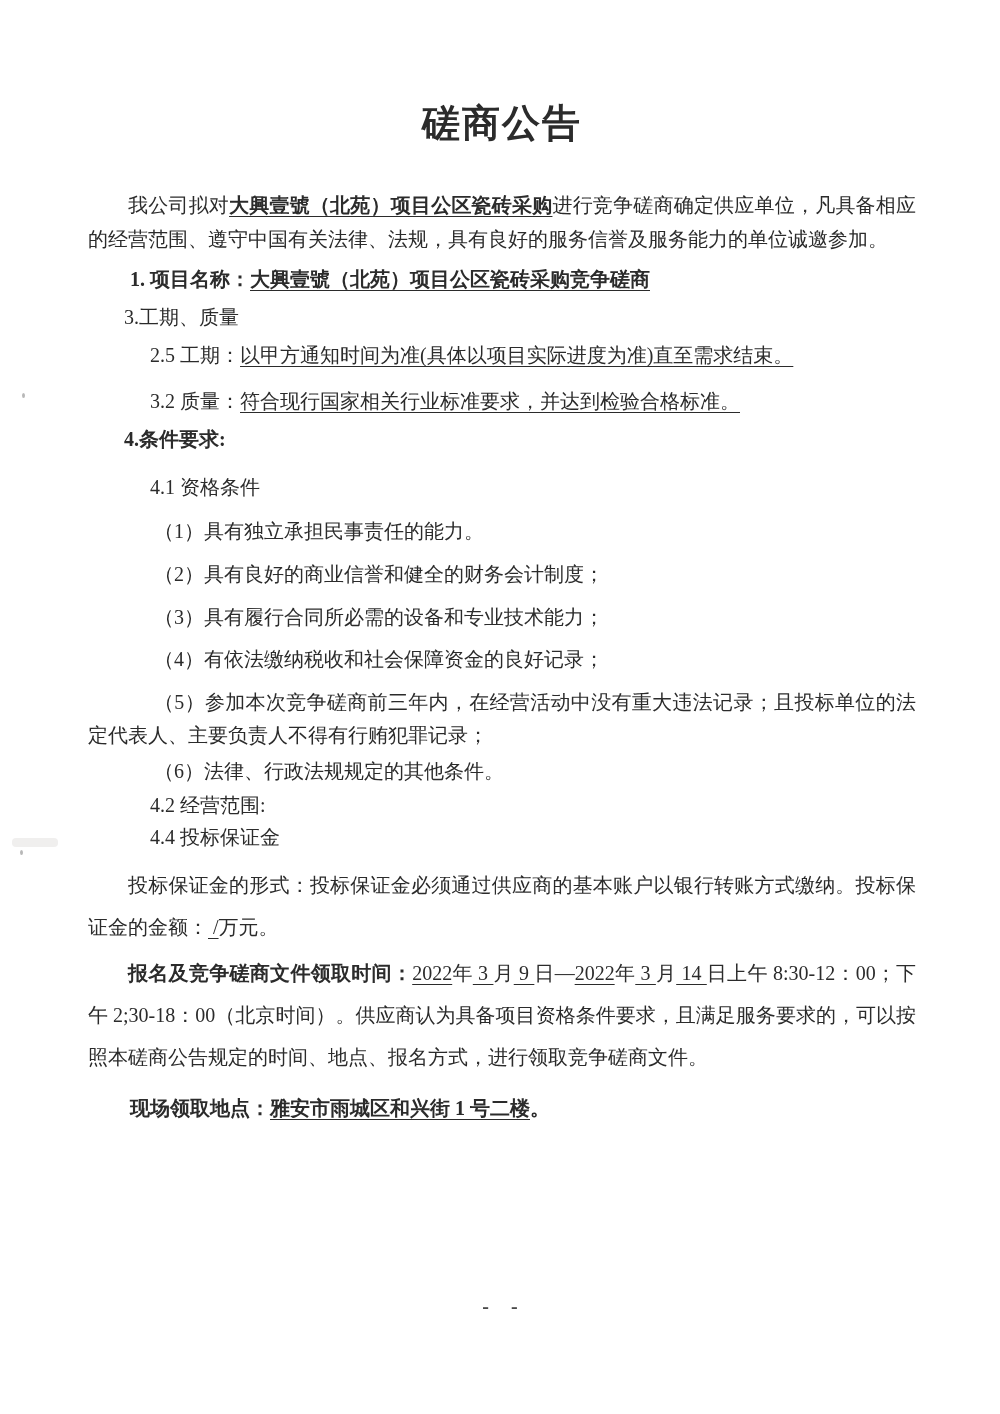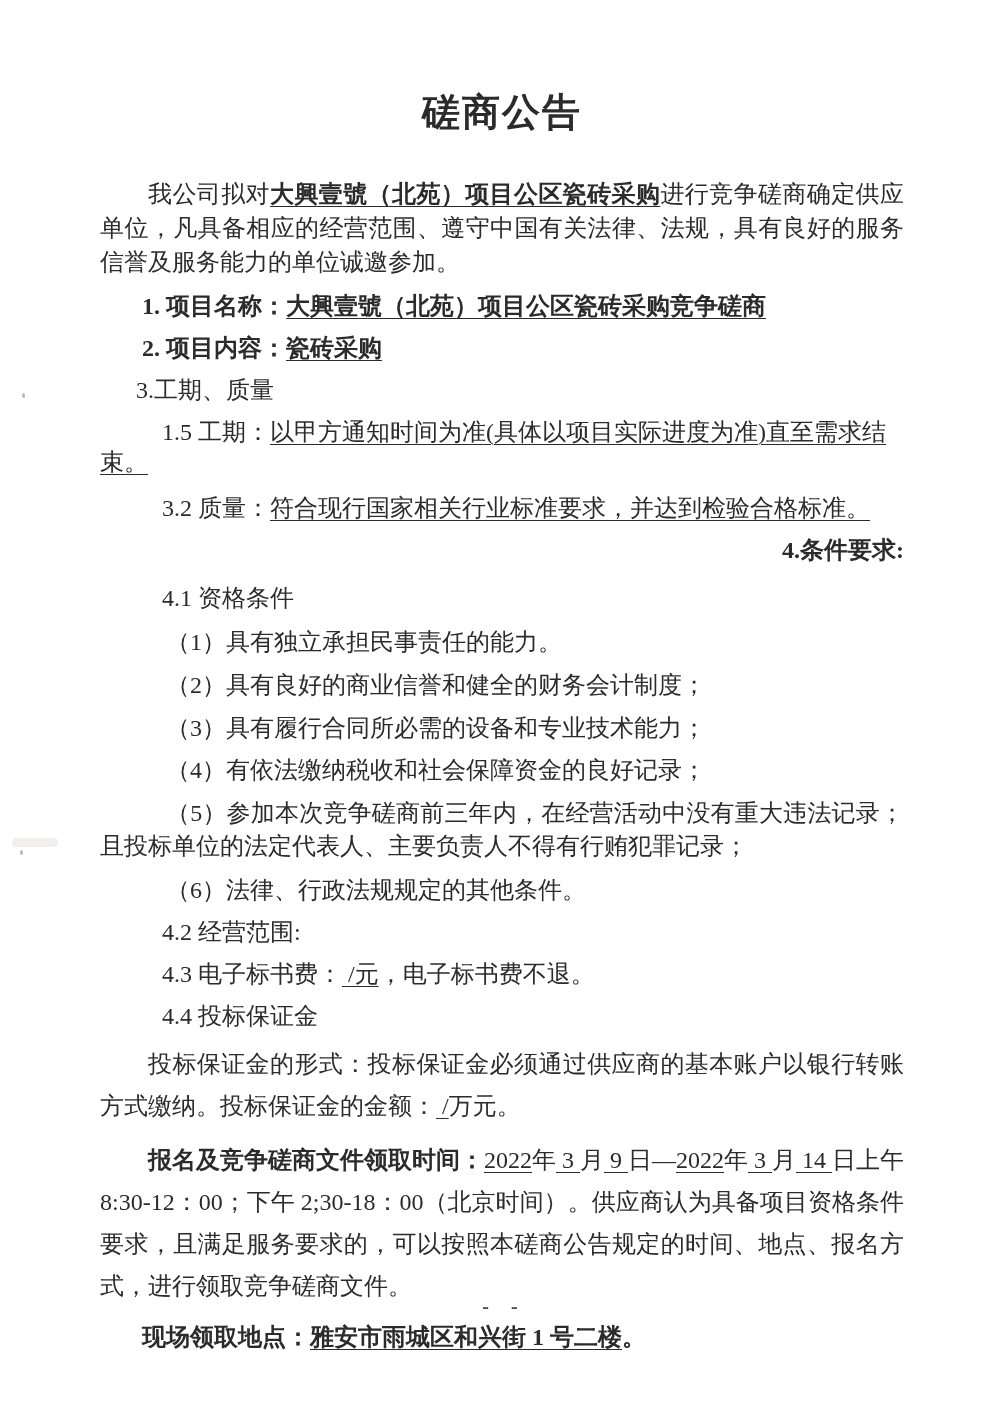--- a/index.html
+++ b/index.html
@@ -4,30 +4,30 @@
 <style>
   html, body { margin:0; padding:0; background:#e8e8e8; }
   .page {
     position:relative;
     width:1000px; height:1414px;
     margin:0 auto;
     background:#ffffff;
     color:#2b2b2b;
     font-family:"Liberation Serif","DejaVu Serif",serif;
     box-sizing:border-box;
-    padding:5px 84px 0 88px;
+    padding:16px 84px 0 88px;
     overflow:hidden;
   }
-  p { margin:12px; font-size:24px; line-height:30px; }
+  p { margin:0; font-size:20px; line-height:30px; }
   .title {
     font-size:38px; line-height:50px; font-weight:bold;
     text-align:center; letter-spacing:2px; margin-top:82px;
   }
   .just { text-align:justify; }
-  .b { font-weight:bold;text-align:right; }
+  .b { font-weight:bold; }
   .u { text-decoration:underline; text-underline-offset:4px; text-decoration-thickness:1px; white-space:pre-wrap; }
   .ti2 { text-indent:2em; }
   .ti36 { text-indent:36px; }
   .ti42 { text-indent:42px; }
   .ti46 { text-indent:46px; }
   .ti58 { text-indent:58px; }
   .ti62 { text-indent:62px; }
   .ti66 { text-indent:66px; }
   .lh34 { line-height:34px; }
   .lh41 { line-height:33px; }
@@ -47,43 +47,41 @@
 <body>
 
 <div class="page">
 
   <div class="title">磋商公告</div>
 
   <p class="just ti2 lh34" style="margin-top:40px"><span>我公司拟对</span><span class="b u">大興壹號（北苑）项目公区瓷砖采购</span><span>进行竞争磋商确定供应单位，凡具备相应的经营范围、遵守中国有关法律、法规，具有良好的服务信誉及服务能力的单位诚邀参加。</span></p>
 
   <p class="ti42" style="margin-top:8px"><span class="b">1. 项目名称：</span><span class="b u">大興壹號（北苑）项目公区瓷砖采购竞争磋商</span></p>
 
-  <p class="ti42" style="margin-top:6px"><span class="b">2. 项目内容：</span><span class="b u">瓷砖采购</span></p>
 
   <p class="ti36" style="margin-top:8px">3.工期、质量</p>
 
-  <p class="ti62" style="margin-top:8px"><span>1.5 工期：</span><span class="u">以甲方通知时间为准(具体以项目实际进度为准)直至需求结束。</span></p>
+  <p class="ti62" style="margin-top:8px"><span>2.5 工期：</span><span class="u">以甲方通知时间为准(具体以项目实际进度为准)直至需求结束。</span></p>
 
   <p class="ti62" style="margin-top:16px"><span>3.2 质量：</span><span class="u">符合现行国家相关行业标准要求，并达到检验合格标准。</span></p>
 
   <p class="b ti36" style="margin-top:8px">4.条件要求:</p>
 
   <p class="ti62" style="margin-top:18px">4.1 资格条件</p>
 
   <p class="ti66" style="margin-top:14px">（1）具有独立承担民事责任的能力。</p>
   <p class="ti66" style="margin-top:13px">（2）具有良好的商业信誉和健全的财务会计制度；</p>
   <p class="ti66" style="margin-top:13px">（3）具有履行合同所必需的设备和专业技术能力；</p>
   <p class="ti66" style="margin-top:12px">（4）有依法缴纳税收和社会保障资金的良好记录；</p>
   <p class="just ti66 lh41" style="margin-top:12px">（5）参加本次竞争磋商前三年内，在经营活动中没有重大违法记录；且投标单位的法定代表人、主要负责人不得有行贿犯罪记录；</p>
   <p class="ti66" style="margin-top:4px">（6）法律、行政法规规定的其他条件。</p>
 
   <p class="ti62" style="margin-top:4px">4.2 经营范围:</p>
 
 
-  <p class="ti62" style="margin-top:0px"><span>4.3 电子标书费：</span><span class="u"> /元</span><span>，电子标书费不退。</span></p>
 
   <p class="ti62" style="margin-top:2px">4.4 投标保证金</p>
 
   <p class="just ti2 lh42" style="margin-top:12px"><span>投标保证金的形式：投标保证金必须通过供应商的基本账户以银行转账方式缴纳。投标保证金的金额：</span><span class="u"> /</span><span>万元。</span></p>
 
   <p class="just ti2 lh42" style="margin-top:4px"><span class="b">报名及竞争磋商文件领取时间：</span><span class="u">2022</span><span>年</span><span class="u"> 3 </span><span>月</span><span class="u"> 9 </span><span>日—</span><span class="u">2022</span><span>年</span><span class="u"> 3 </span><span>月</span><span class="u"> 14 </span><span>日上午 8:30-12：00；下午 2;30-18：00（北京时间）。供应商认为具备项目资格条件要求，且满足服务要求的，可以按照本磋商公告规定的时间、地点、报名方式，进行领取竞争磋商文件。</span></p>
 
 
   <p class="ti42" style="margin-top:15px"><span class="b">现场领取地点：</span><span class="b u">雅安市雨城区和兴街 1 号二楼</span><span class="b">。</span></p>
 

